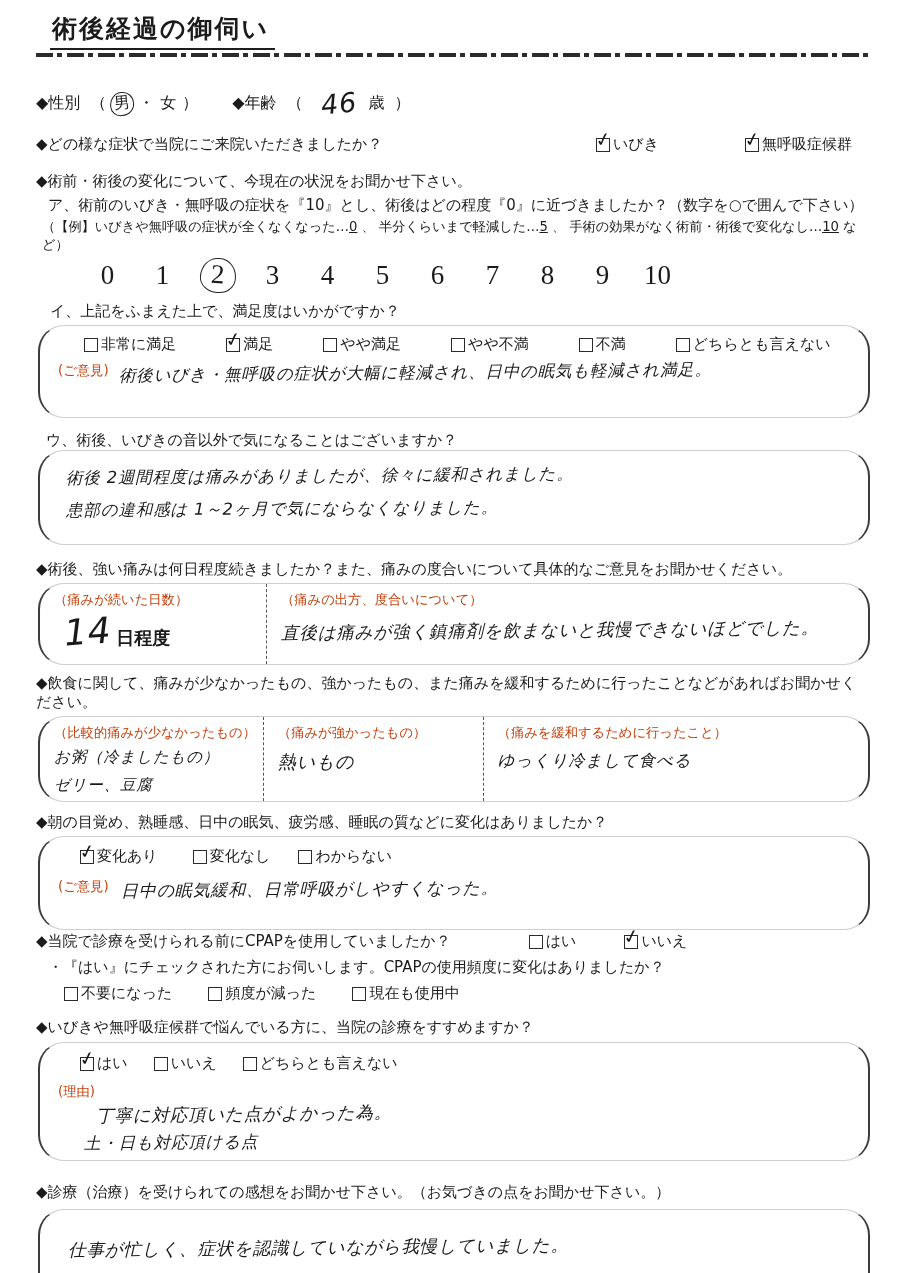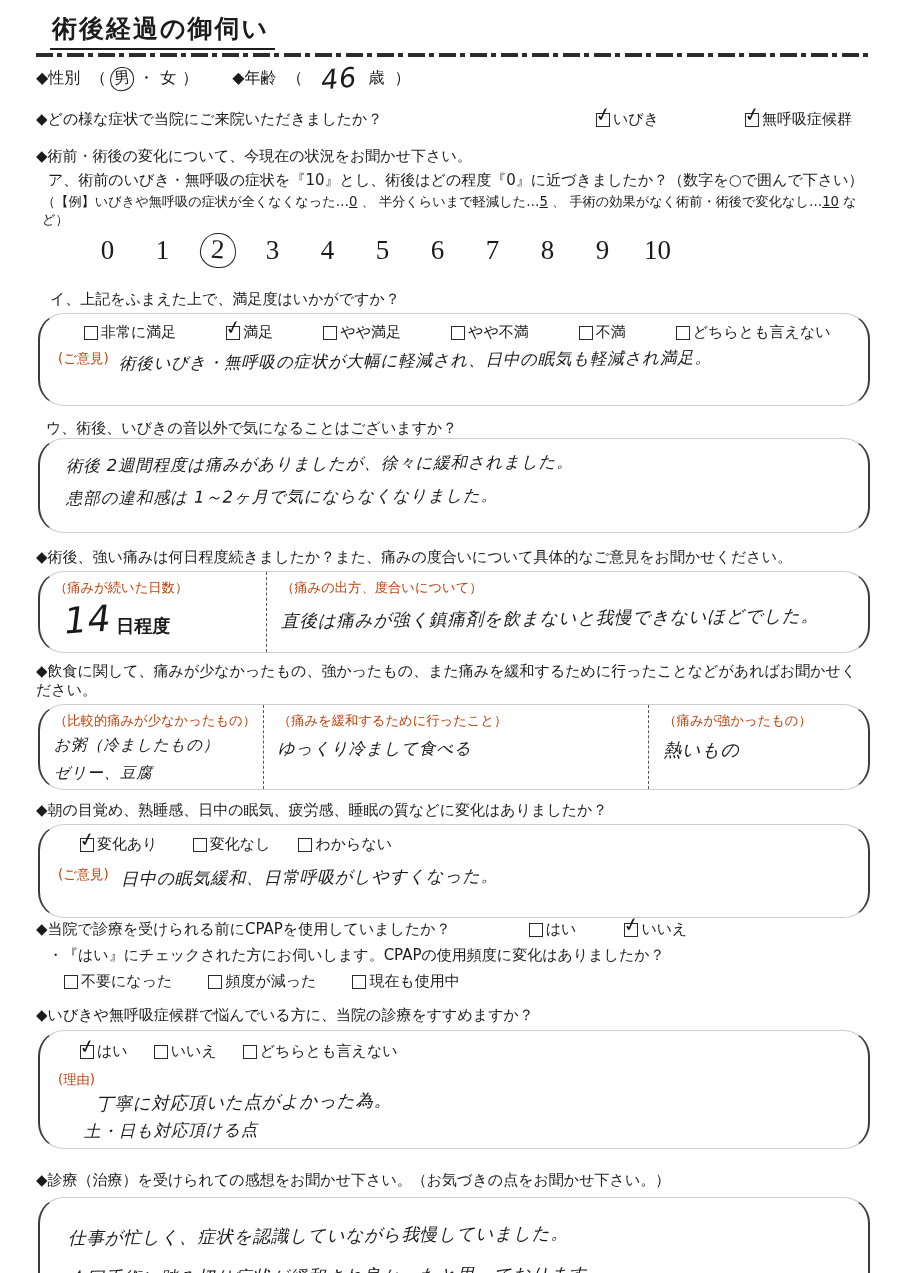--- a/index.html
+++ b/index.html
@@ -70,21 +70,21 @@
 </head>
 <body>
 
 <div class="page">
 
   <div>
     <span class="title">術後経過の御伺い</span>
     <div class="sep"></div>
   </div>
 
-  <div class="row" style="margin-top:6px; font-size:16px;">
+  <div class="row" style="margin-top:31px; font-size:16px;">
     <span>◆性別</span>
     <span style="margin-left:10px;">（</span>
     <span class="circle" style="margin:0 4px;"><span>男</span></span>
     <span>・</span>
     <span style="margin:0 6px;">女</span>
     <span>）</span>
     <span style="margin-left:34px;">◆年齢</span>
     <span style="margin-left:10px;">（</span>
     <span class="hw hw-age" style="margin:0 10px 0 16px;">46</span>
     <span>歳</span>
@@ -117,21 +117,21 @@
       <span class="slot">4</span>
       <span class="slot">5</span>
       <span class="slot">6</span>
       <span class="slot">7</span>
       <span class="slot">8</span>
       <span class="slot">9</span>
       <span class="slot">10</span>
     </div>
   </div>
 
-  <div style="margin-top:22px; padding-left:14px;">イ、上記をふまえた上で、満足度はいかがですか？</div>
+  <div style="margin-top:9px; padding-left:14px;">イ、上記をふまえた上で、満足度はいかがですか？</div>
   <div class="box" style="margin-top:4px; height:82px; padding:9px 14px 0 18px;">
     <div class="row" style="padding-left:26px;gap:28px;">
       <span class="opt" style="margin-right:22px;">
           <span class="cb"></span>
           <span>非常に満足</span>
         </span>
       <span class="opt" style="margin-right:22px;">
           <span class="cb checked"></span>
           <span>満足</span>
         </span>
@@ -179,27 +179,27 @@
     </div>
   </div>
 
   <div class="q" style="margin-top:9px;">◆飲食に関して、痛みが少なかったもの、強かったもの、また痛みを緩和するために行ったことなどがあればお聞かせください。</div>
   <div class="box" style="margin-top:4px; height:84px; display:flex;">
     <div style="width:24.5%; padding:7px 6px 0 14px;">
       <div class="lbl">（比較的痛みが少なかったもの）</div>
       <div class="hw hw-sm" style="margin-top:5px;">お粥（冷ましたもの）</div>
       <div class="hw hw-sm" style="margin-top:7px;">ゼリー、豆腐</div>
     </div>
+    <div class="colsep" style="width:24%; padding:7px 6px 0 14px;">
+      <div class="lbl">（痛みが強かったもの）</div>
+      <div class="hw" style="margin-top:8px; font-size:18px;">熱いもの</div>
+    </div>
     <div class="colsep" style="flex:1; padding:7px 10px 0 14px;">
       <div class="lbl">（痛みを緩和するために行ったこと）</div>
       <div class="hw" style="margin-top:8px;">ゆっくり冷まして食べる</div>
-    </div>
-    <div class="colsep" style="width:24%; padding:7px 6px 0 14px;">
-      <div class="lbl">（痛みが強かったもの）</div>
-      <div class="hw" style="margin-top:8px; font-size:18px;">熱いもの</div>
     </div>
   </div>
 
   <div class="q" style="margin-top:11px;">◆朝の目覚め、熟睡感、日中の眠気、疲労感、睡眠の質などに変化はありましたか？</div>
   <div class="box" style="margin-top:4px; height:82px; padding:10px 14px 0 18px;">
     <div class="row" style="padding-left:22px;">
       <span class="opt" style="margin-right:35px;">
           <span class="cb checked"></span>
           <span>変化あり</span>
         </span>

